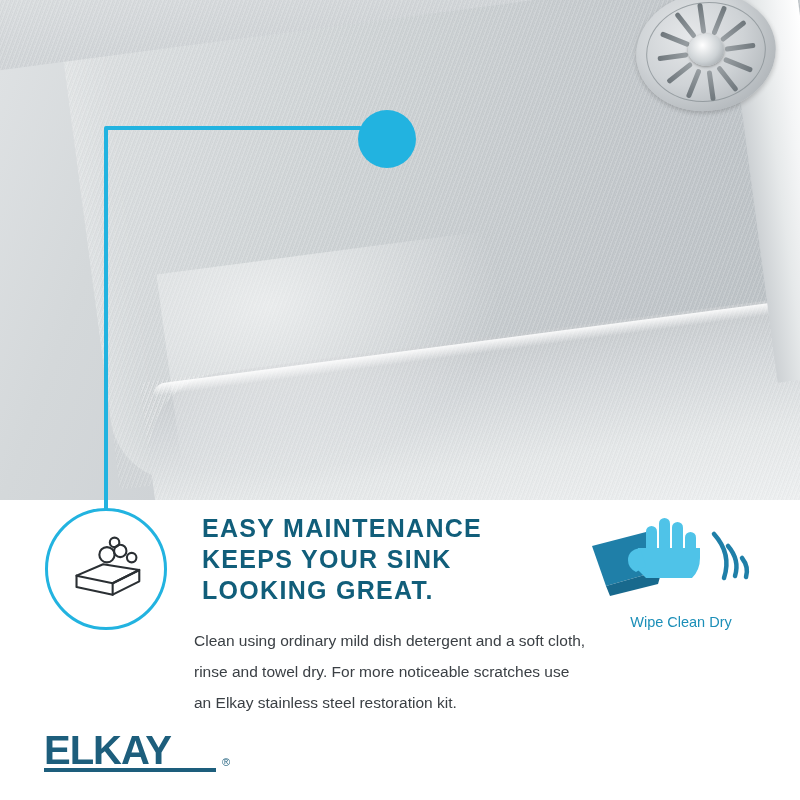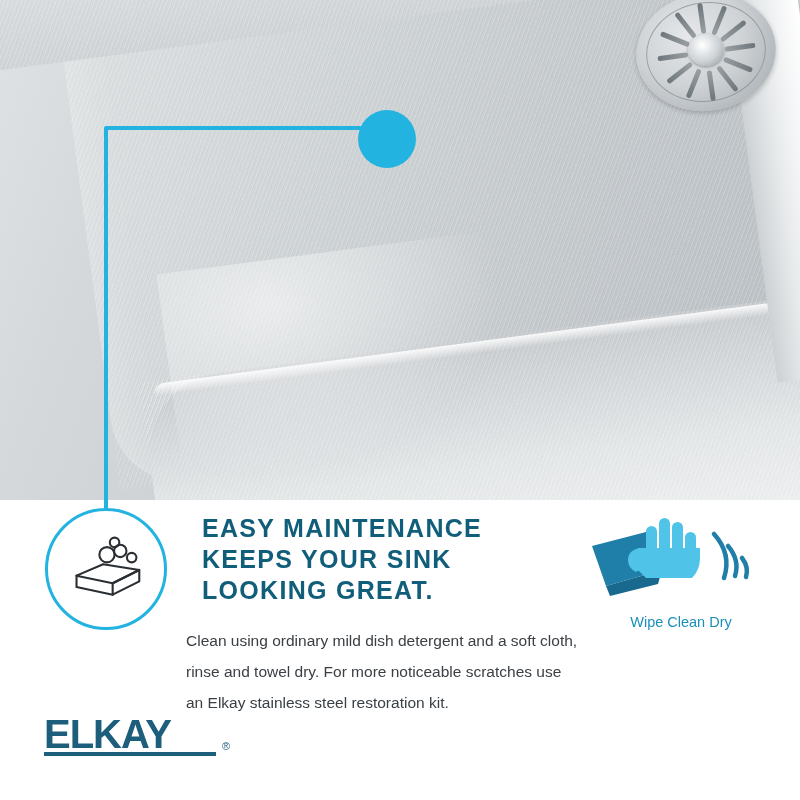--- a/index.html
+++ b/index.html
@@ -217,21 +217,21 @@
     width: 330px;
     color: #115e7a;
     font-weight: bold;
     font-size: 25px;
     line-height: 31px;
     letter-spacing: 1.3px;
     text-transform: uppercase;
   }
   .body-copy {
     position: absolute;
-    left: 186px;
+    left: 194px;
     top: 625px;
     width: 392px;
     color: #3b4045;
     font-size: 15.5px;
     line-height: 31px;
   }
 
   .wipe-block {
     position: absolute;
     left: 588px;
@@ -246,21 +246,21 @@
     width: 186px;
     text-align: center;
     color: #1c8fb8;
     font-size: 14.5px;
   }
 
   
   .logo {
     position: absolute;
     left: 44px;
-    top: 712px;
+    top: 728px;
     width: 210px;
     height: 44px;
   }
   .logo-text {
     font-family: "Liberation Sans", sans-serif;
     font-weight: bold;
     font-size: 40px;
     letter-spacing: -1px;
     fill: #1d5e7c;
   }

